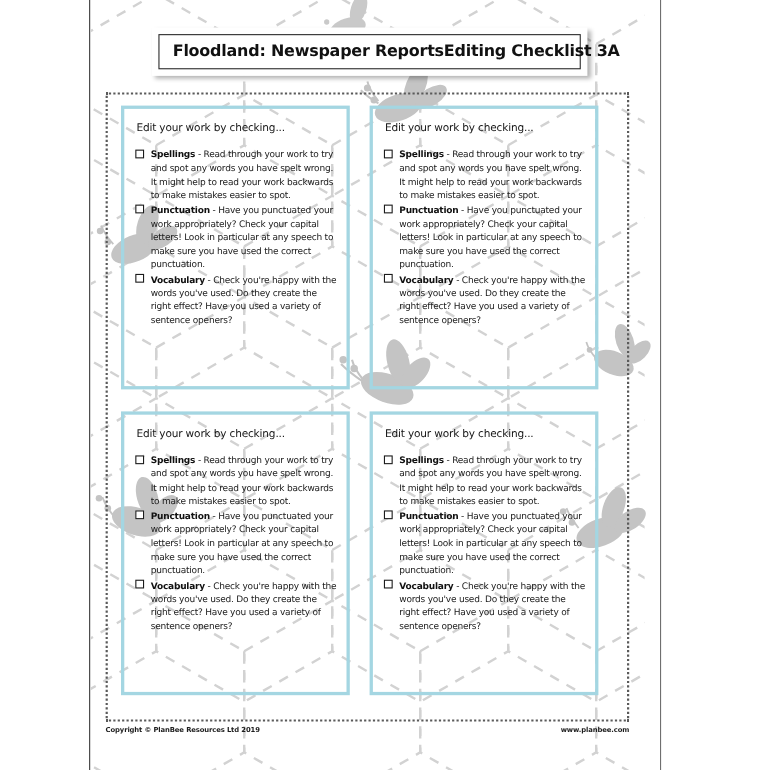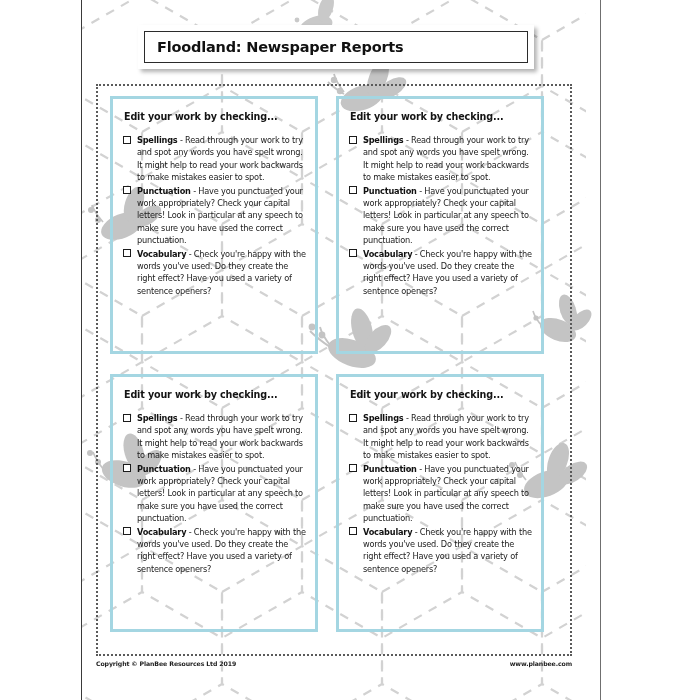--- a/index.html
+++ b/index.html
@@ -109,21 +109,21 @@
     box-sizing: border-box;
     padding: 10px 9px 6px 9px;
   }
   .panel.c0 { left: 0px; }
   .panel.c1 { left: 226px; }
   .panel.r0 { top: 0px; }
   .panel.r1 { top: 278px; }
 
   .panel-heading {
     font-family: "DejaVu Sans", sans-serif;
-    font-weight: bold;
+    font-weight: normal;
     font-size: 9.6px;
     color: #141414;
     margin: 2px 0 12px 2px;
     letter-spacing: -0.15px;
   }
 
   .item {
     position: relative;
     margin: 0 0 1px 0;
     padding-left: 15px;
@@ -301,20 +301,21 @@
         <ellipse cx="44" cy="16" rx="7" ry="14" transform="rotate(18 44 16)"></ellipse>
         <circle cx="15" cy="28" r="2.4"></circle>
       </g>
     </svg>
 
     <div id="margin-box"></div>
 
     <div id="title-frame">
       <div id="title-inner">
         <span class="title-text">Floodland: Newspaper Reports</span>
+        <span class="title-text">Editing Checklist 3A</span>
       </div>
     </div>
 
     <div id="panels">
 
       <div class="panel r0 c0">
         <div class="panel-heading">Edit your work by checking...</div>
         <div class="item">
           <span class="checkbox"></span>
           <span class="item-term">Spellings</span><span> - Read through your work to try and spot any words you have spelt wrong. It might help to read your work backwards to make mistakes easier to spot.</span>

